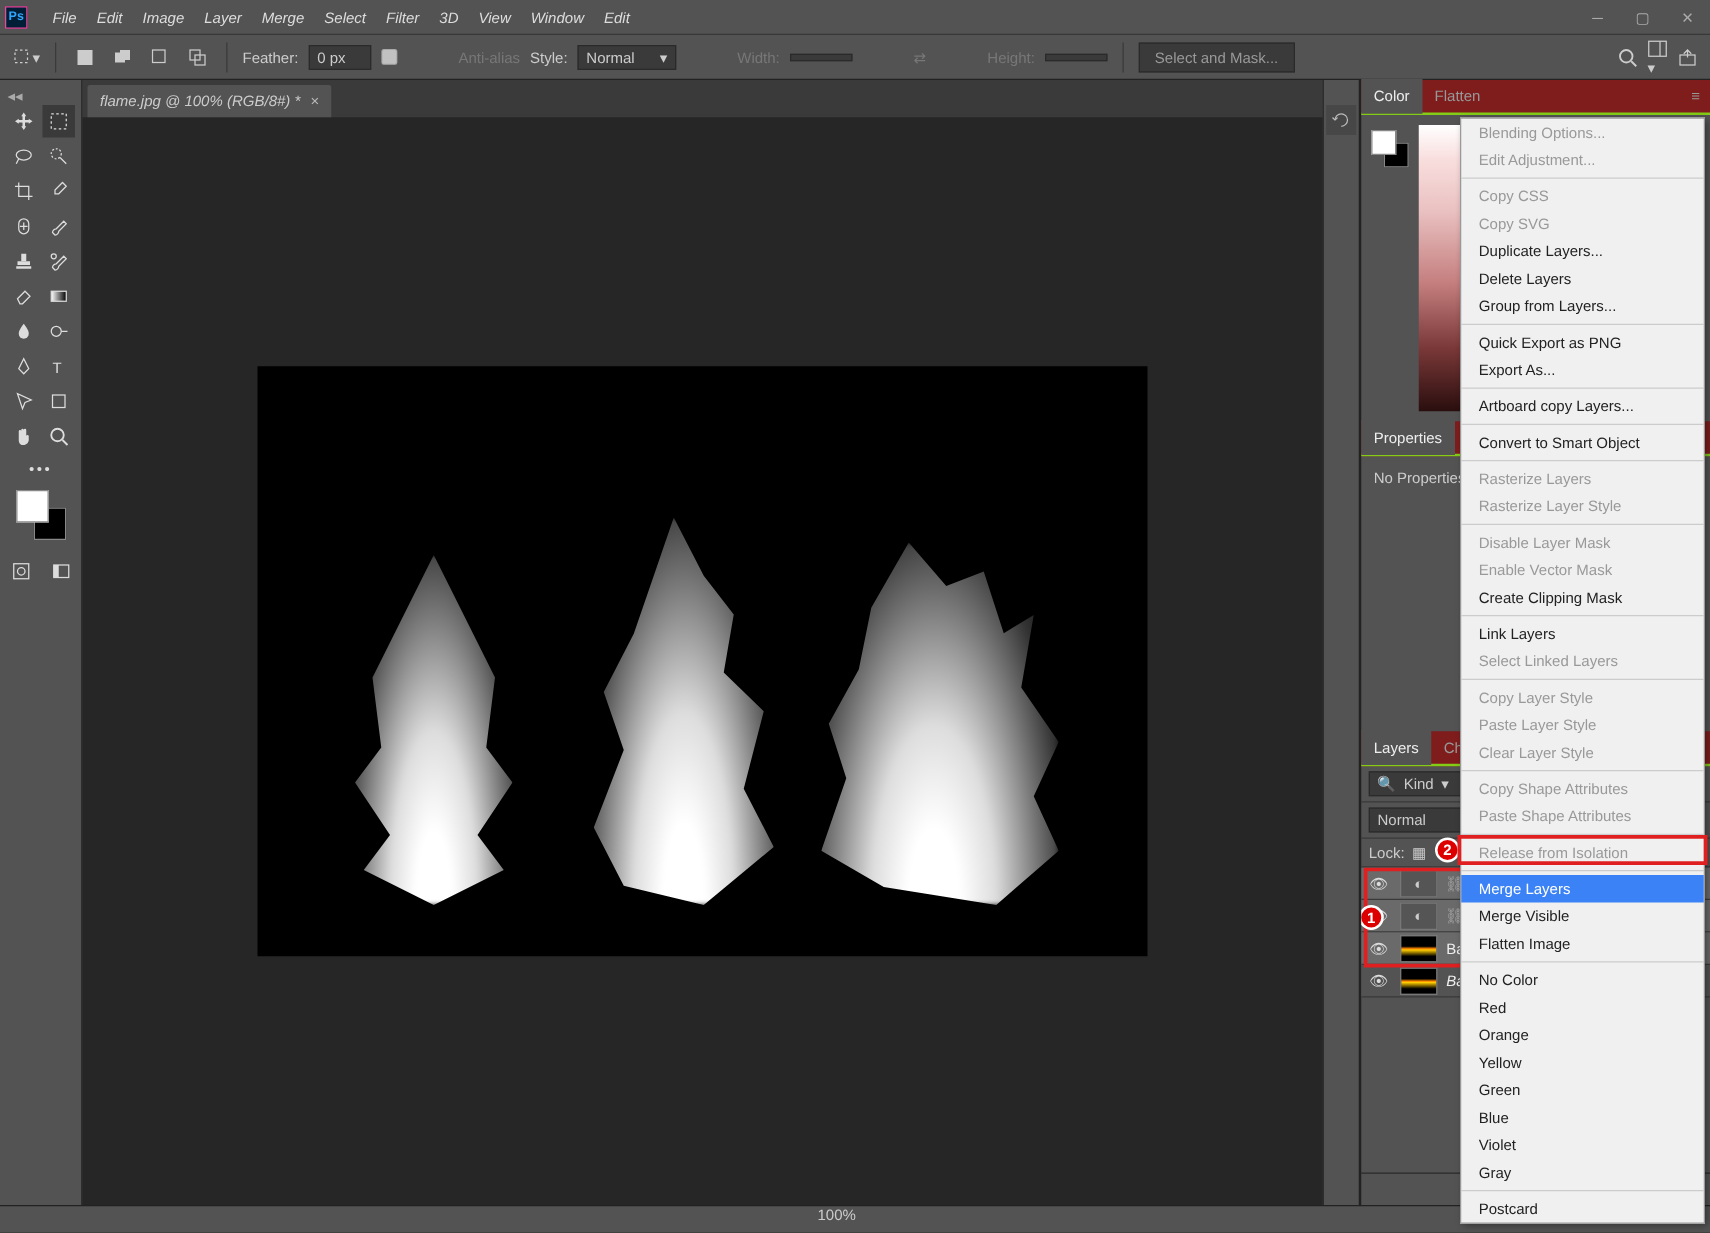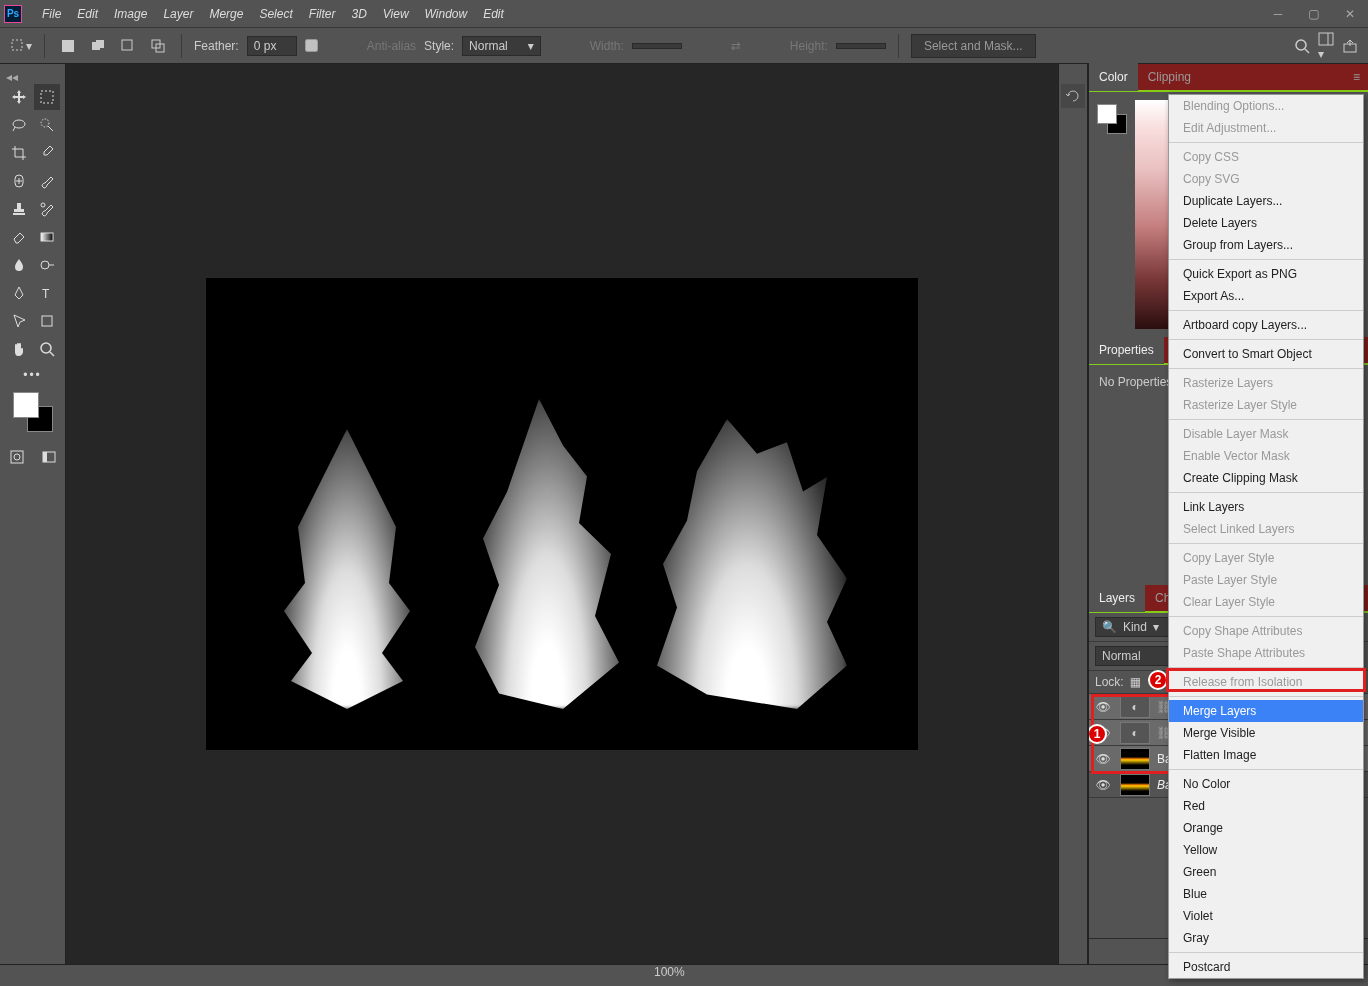--- a/index.html
+++ b/index.html
@@ -336,20 +336,26 @@
       <div class="tool">
           <svg width="16" height="16">
             <rect x="2" y="3" width="12" height="10" fill="none" stroke="#ddd"></rect>
             <rect x="2" y="3" width="4" height="10" fill="#ddd"></rect>
           </svg>
         </div>
     </div>
   </div>
 
   <div class="docarea">
+    <div class="tab-strip">
+      <div class="doc-tab">
+        <span>flame.jpg @ 100% (RGB/8#) *</span>
+        <span class="x">×</span>
+      </div>
+    </div>
     <div class="canvas-wrap">
       <div class="canvas">
         <div class="flame f1"></div>
         <div class="flame f2"></div>
         <div class="flame f3"></div>
         <div class="reflection">
           
           
           
         </div>
@@ -362,21 +368,21 @@
         <svg width="16" height="16">
           <path d="M3 8a5 5 0 115 5" fill="none" stroke="#bbb"></path>
           <path d="M3 8l-2-2M3 8l2-2" stroke="#bbb"></path>
         </svg>
       </div>
   </div>
 
   <div class="panels">
     <div class="panel-tabs">
       <div class="ptab active">Color</div>
-      <div class="ptab">Clipping</div>
+      <div class="ptab">Flatten</div>
       <div class="ptab-menu">≡</div>
     </div>
     <div class="color-body">
       <div class="color-sw">
           <div class="csw-bg"></div>
           <div class="csw-fg"></div>
         </div>
       <div class="color-field"></div>
     </div>
 

